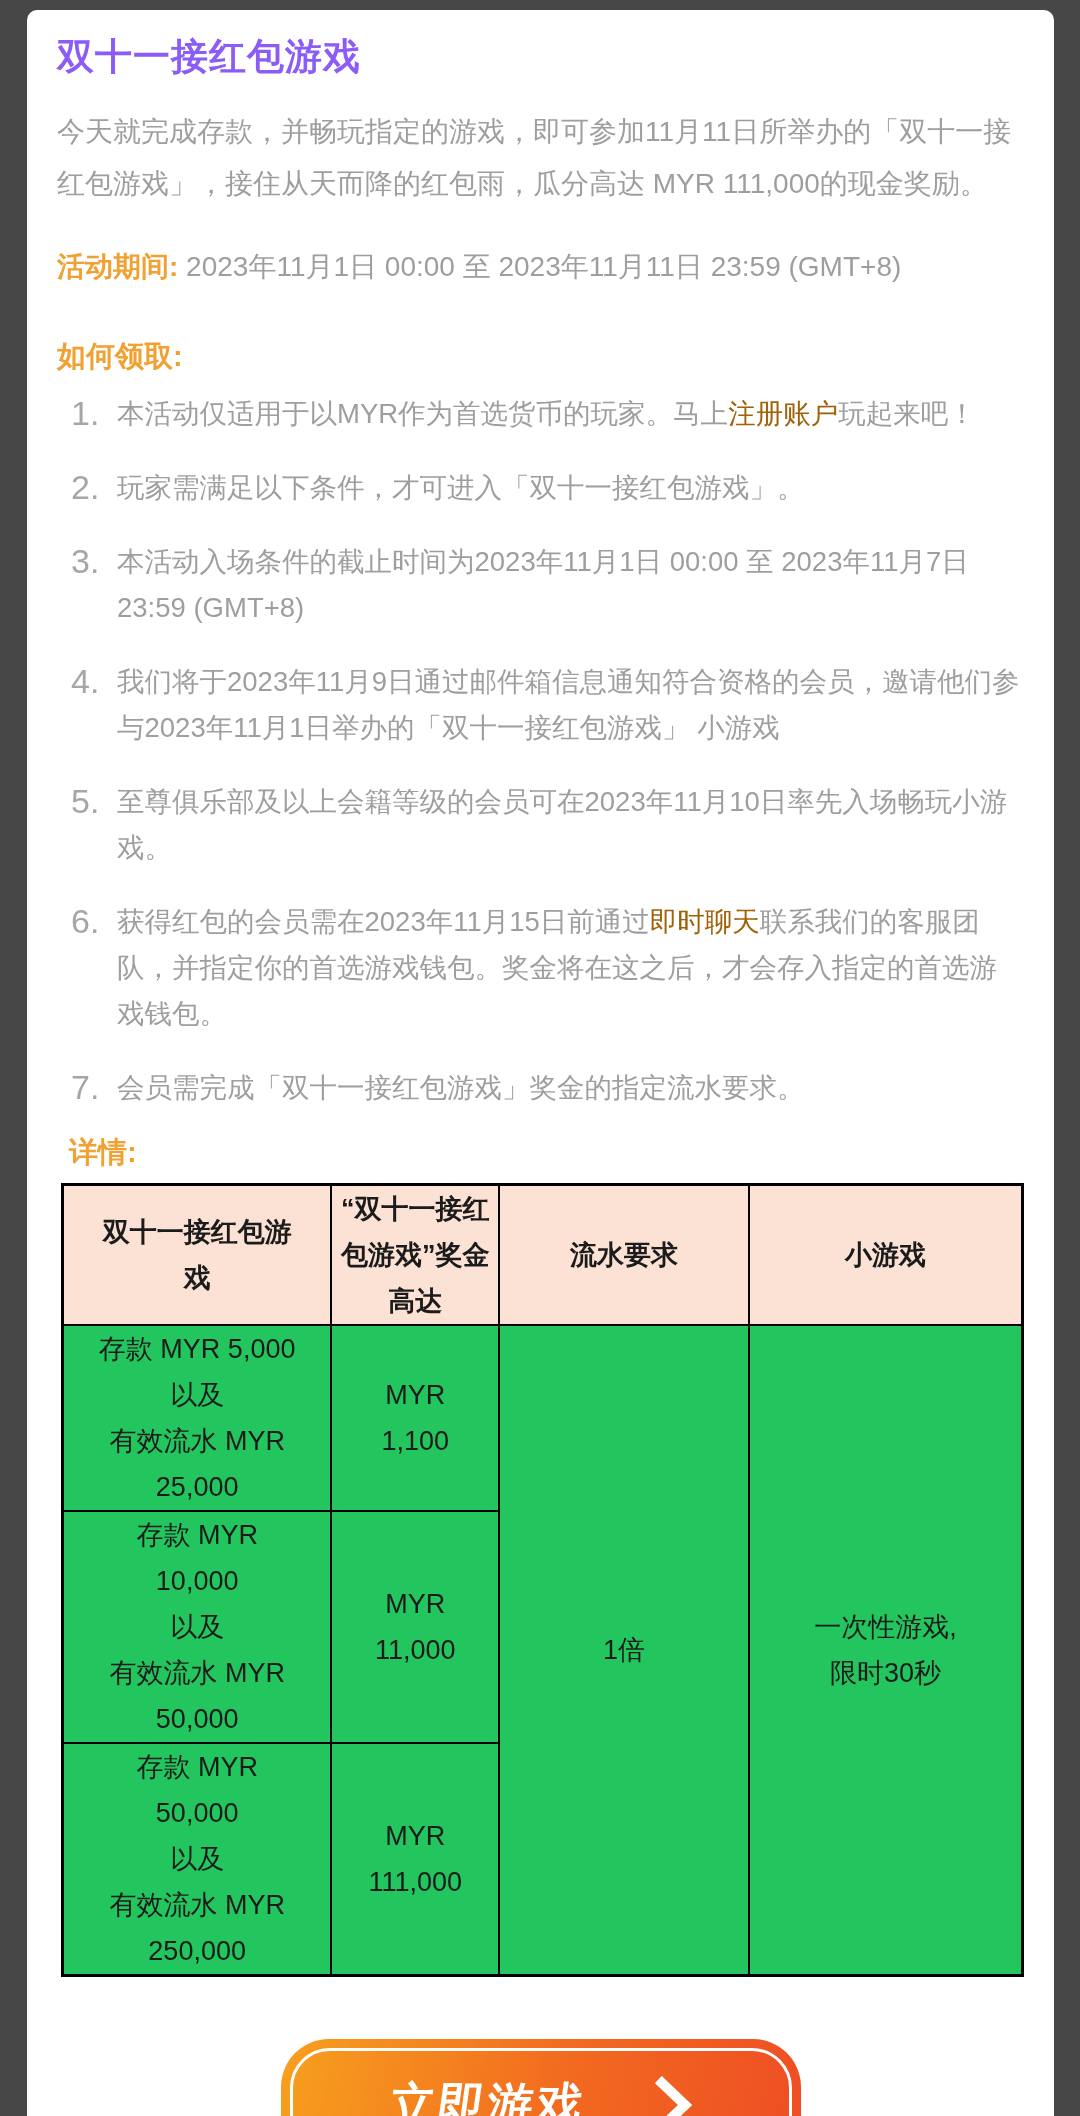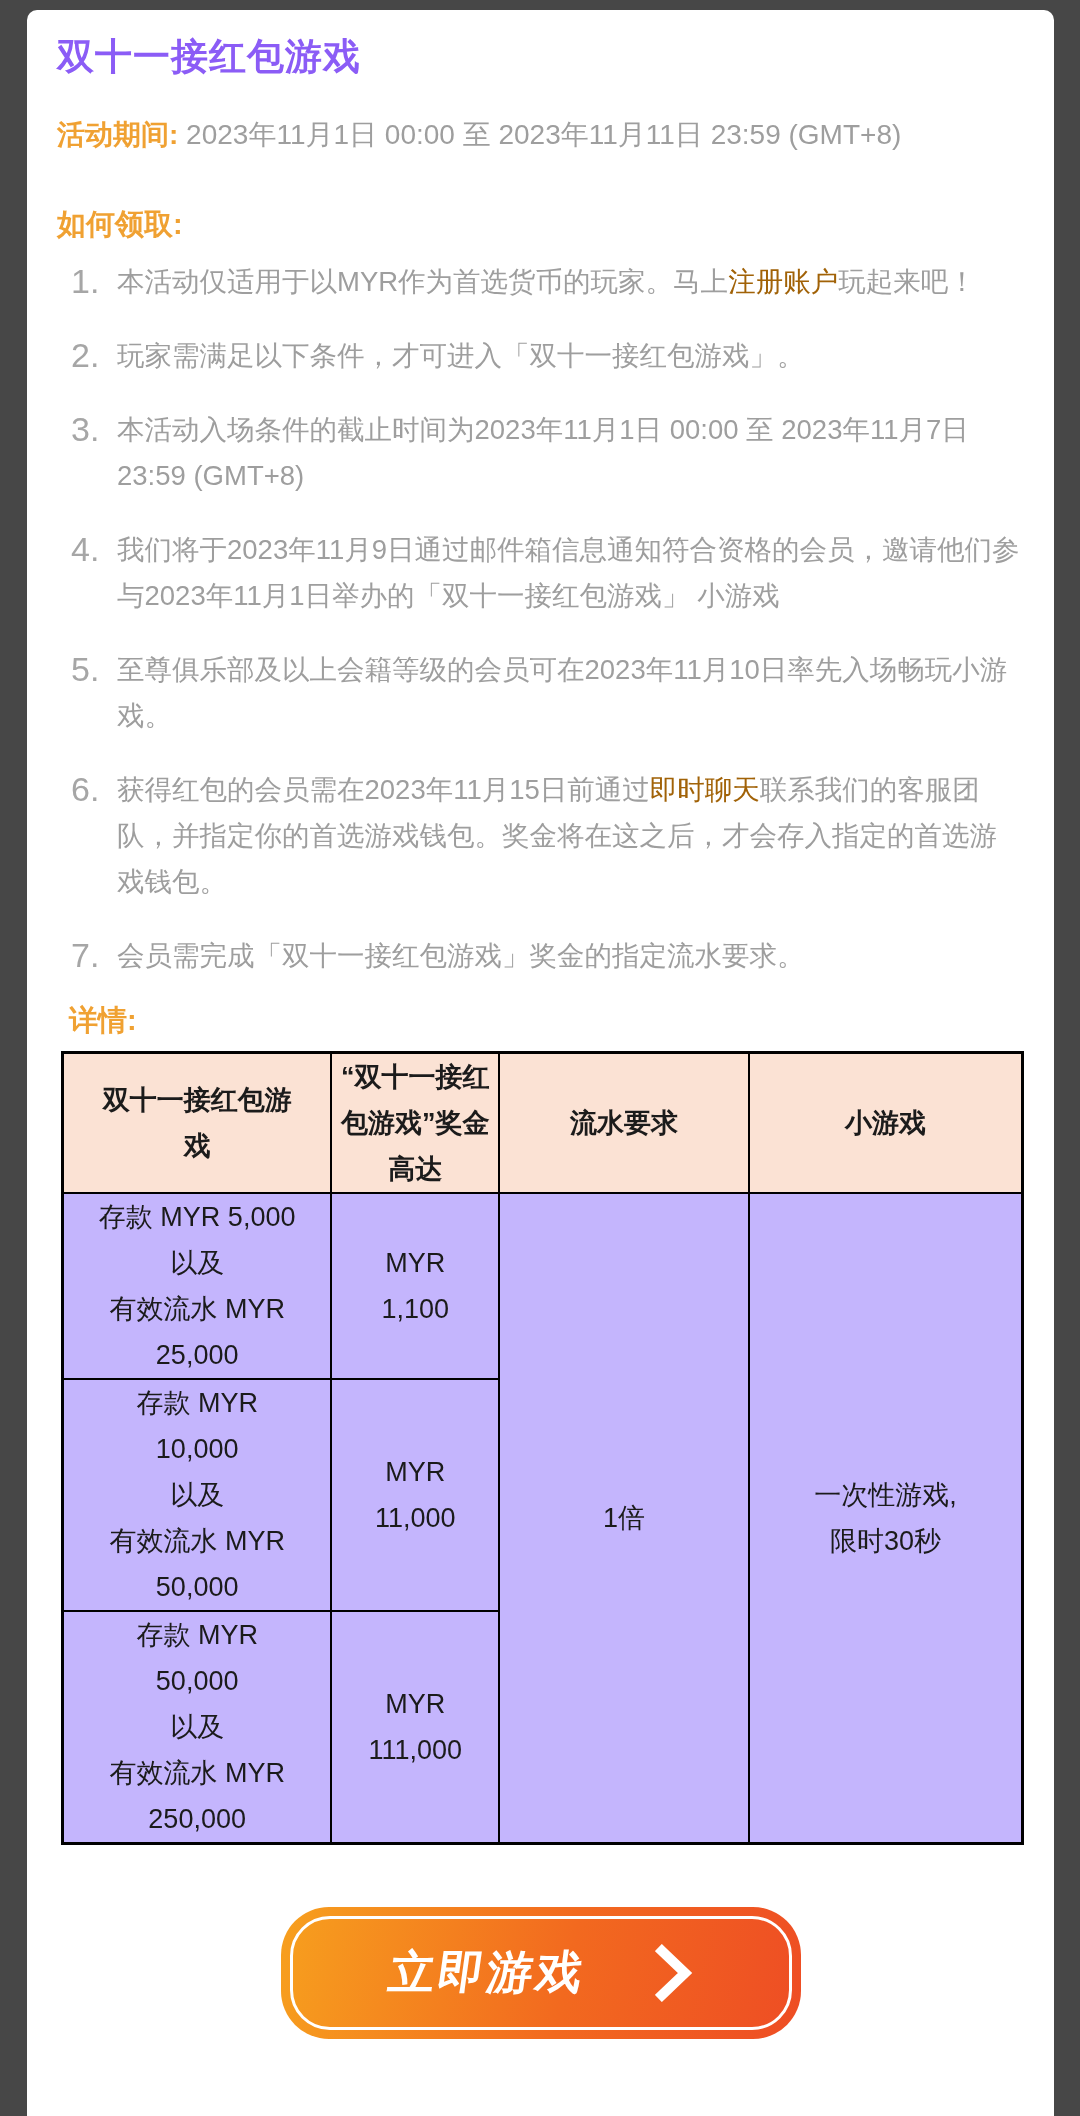--- a/index.html
+++ b/index.html
@@ -56,21 +56,21 @@
   
   table.details{
     border-collapse:collapse;margin:14px 0 0 4px;width:963px;table-layout:fixed;
     border:3px solid #000;
   }
   table.details th,table.details td{
     border:2px solid #000;text-align:center;vertical-align:middle;
     padding:0 6px;font-size:27px;line-height:46px;color:#1b1b1b;
   }
   table.details th{background:#fbe2d4;font-weight:700;height:135px;}
-  table.details td{background:#c4b5fd;font-weight:400;}
+  table.details td{background:#22c55e;font-weight:400;}
   tr.r1{height:183px;} tr.r2{height:228px;} tr.r3{height:232px;}
   col.c1{width:28%;} col.c2{width:17.5%;} col.c3{width:26%;} col.c4{width:28.5%;}
   .th-narrow{display:inline-block;max-width:7.4em;}
 
   
   .cta-wrap{text-align:center;margin-top:62px;}
   .cta{
     position:relative;display:inline-flex;align-items:center;justify-content:center;
     width:520px;height:132px;border:none;cursor:pointer;
     border-radius:48px;
@@ -100,20 +100,21 @@
   <div class="bg-el bg-banner-left-2"></div>
   <div class="bg-el bg-banner-right-2"></div>
   <div class="bg-el bg-bottom-left"></div>
   <div class="bg-el bg-bottom-right"></div>
 </div>
 
 <div class="card">
 
   <h1 class="title">双十一接红包游戏</h1>
 
+  <p class="intro">今天就完成存款，并畅玩指定的游戏，即可参加11月11日所举办的「双十一接红包游戏」，接住从天而降的红包雨，瓜分高达 MYR 111,000的现金奖励。</p>
 
   <p class="period">
     <span class="glabel">活动期间:</span>
     <span>2023年11月1日 00:00 至 2023年11月11日 23:59 (GMT+8)</span>
   </p>
 
   <p class="how-label glabel">如何领取:</p>
 
   <ol class="steps">
     <li class="step">

